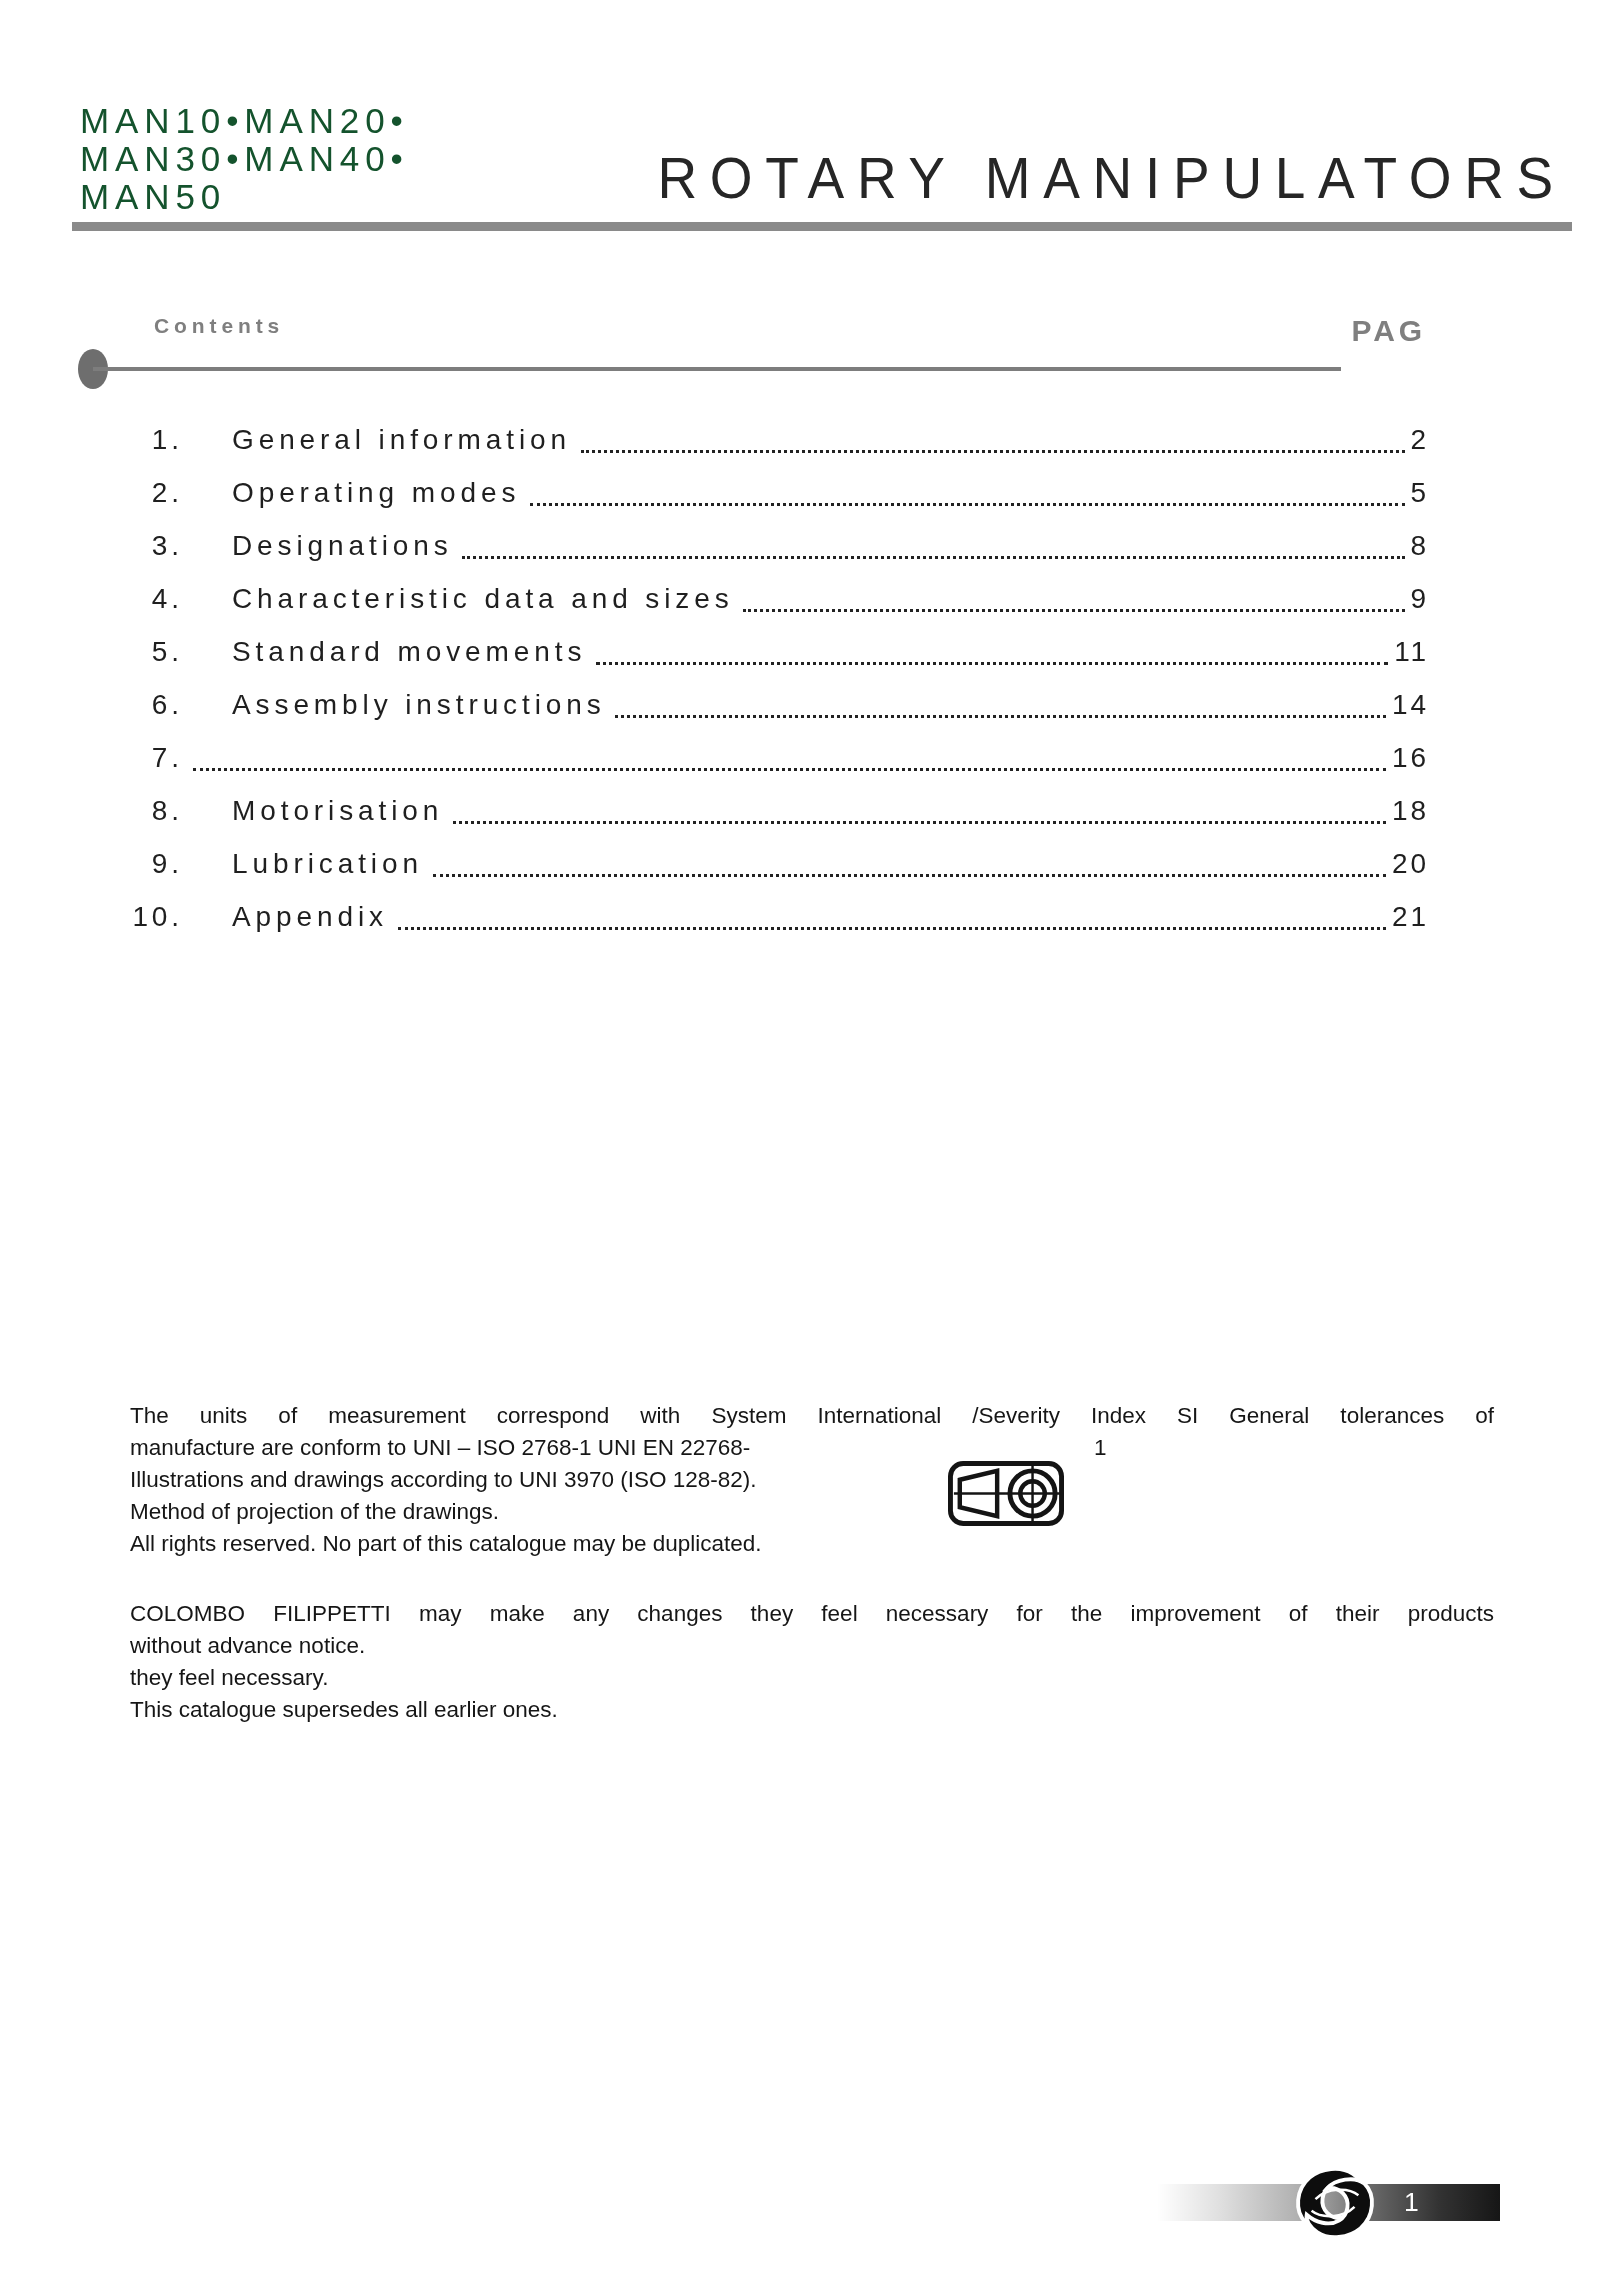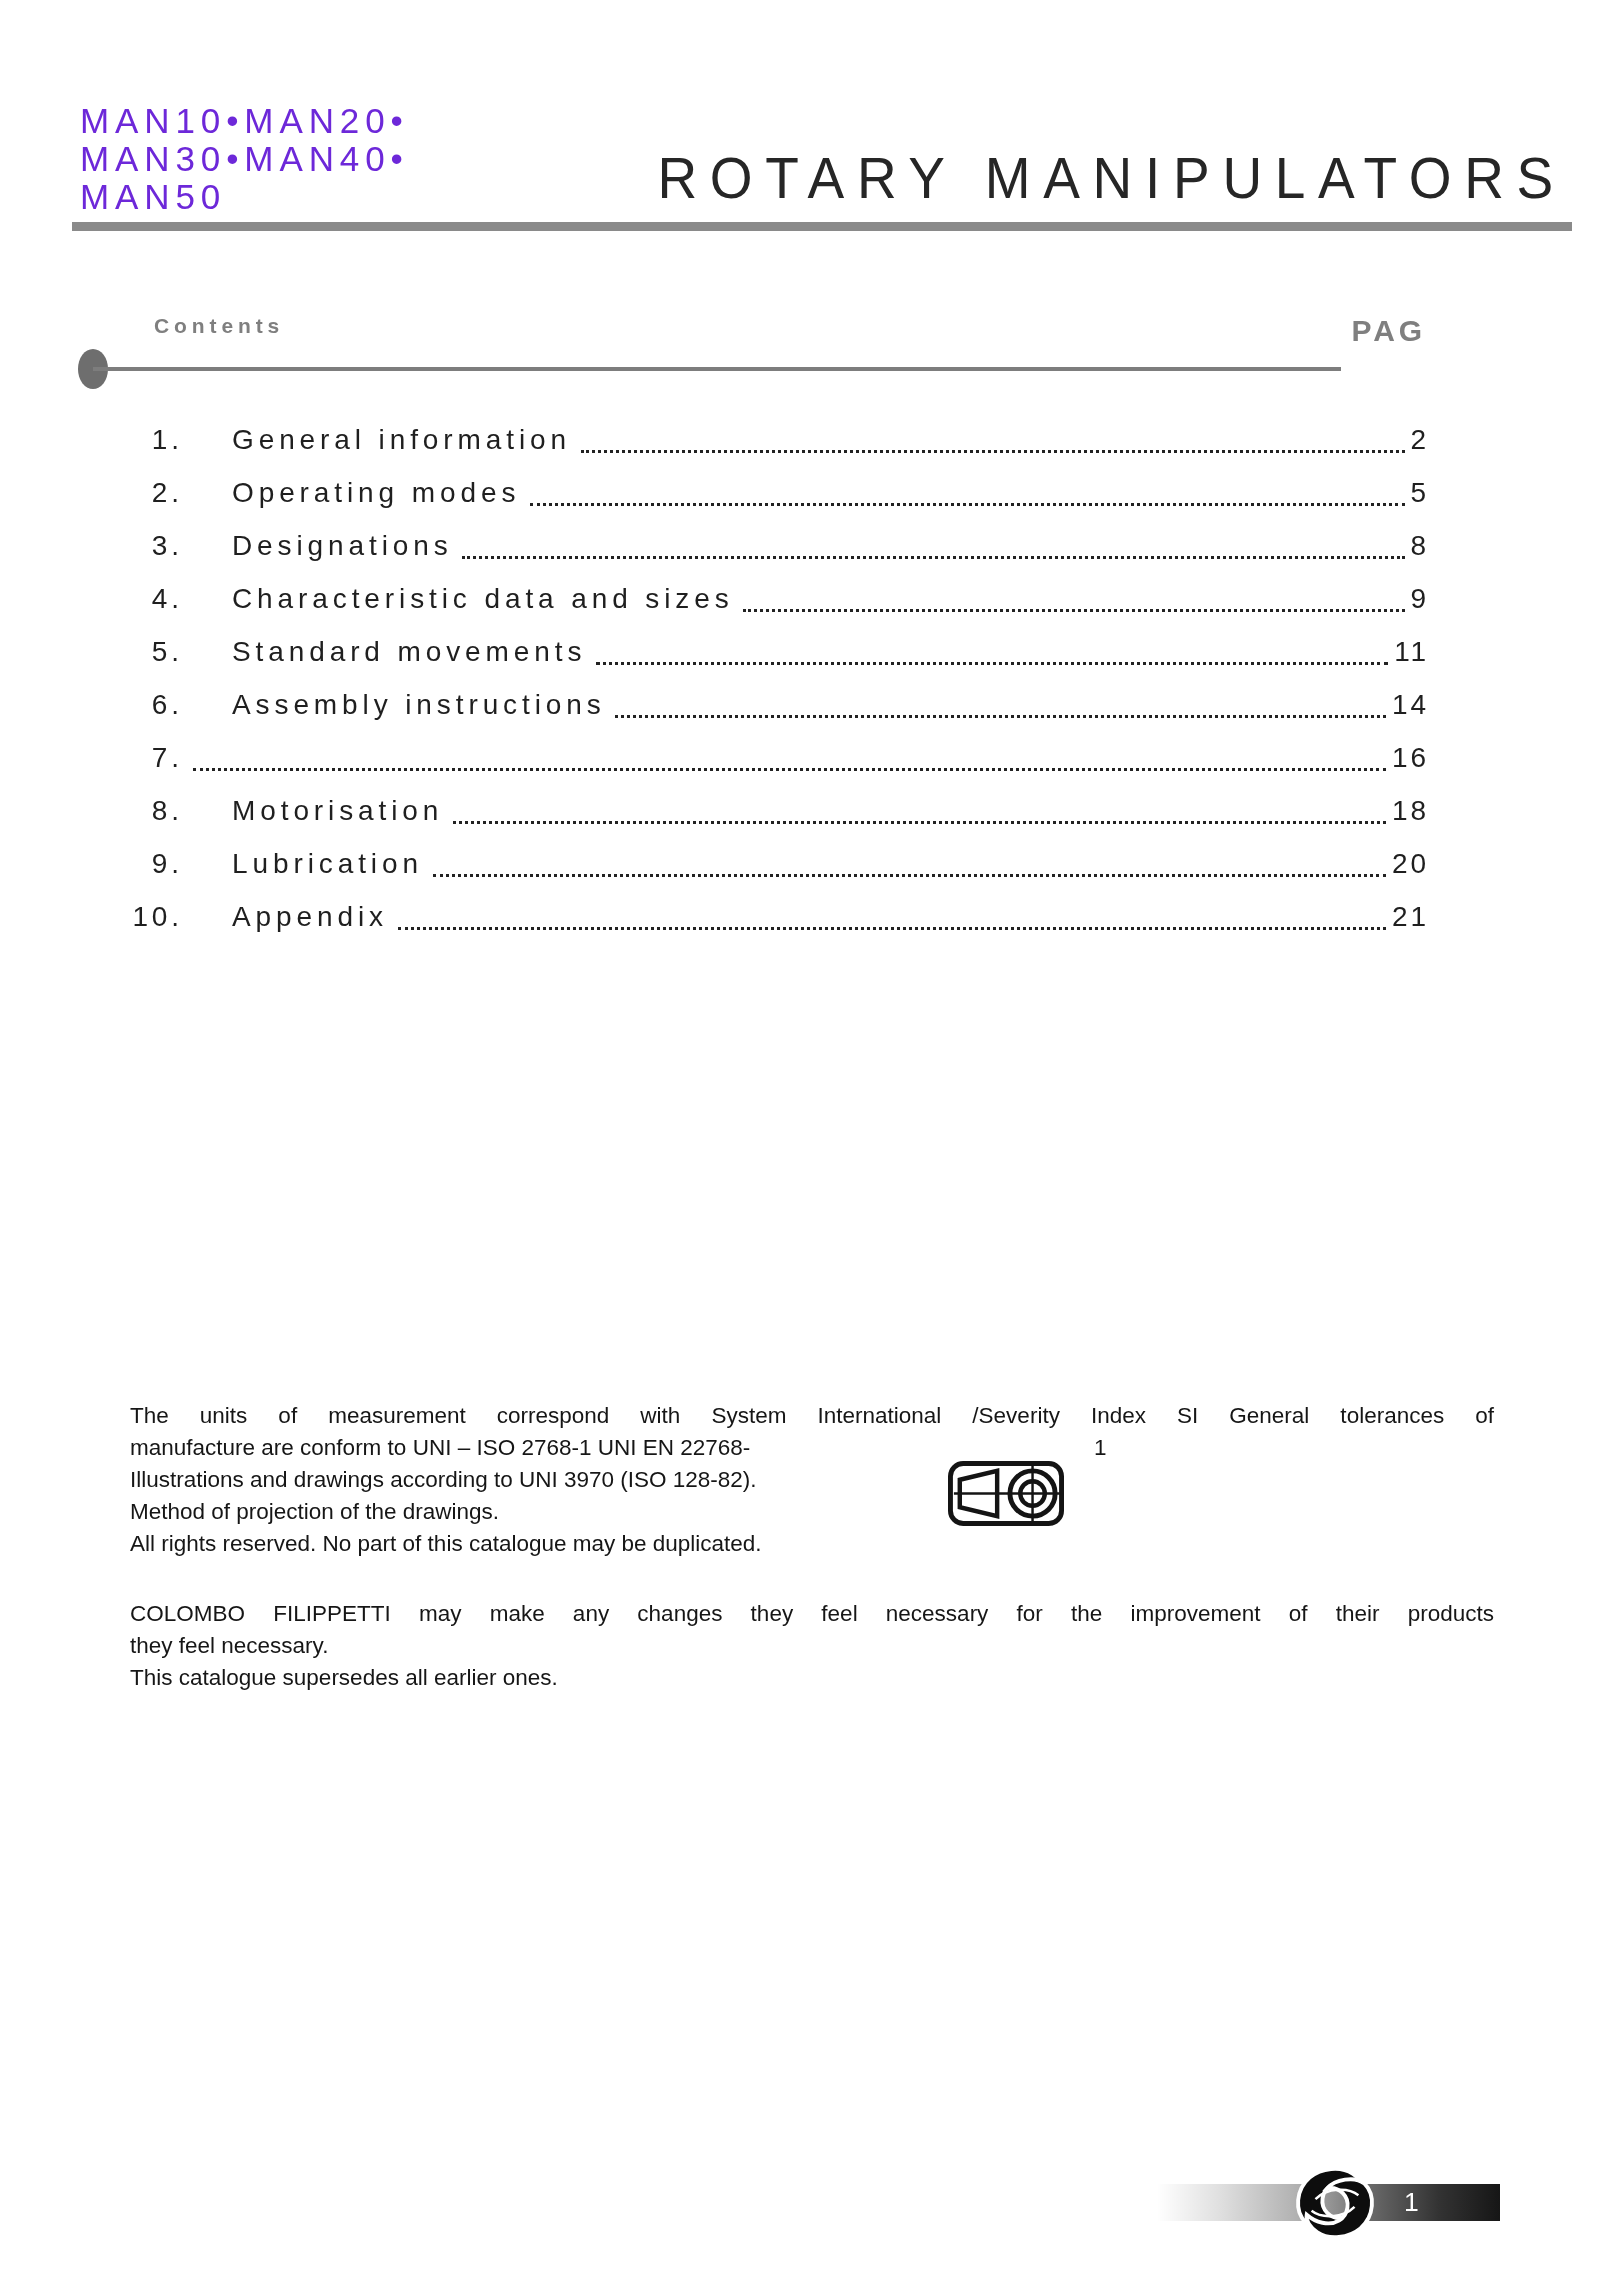--- a/index.html
+++ b/index.html
@@ -4,21 +4,21 @@
 <style>
   html,body{margin:0;padding:0;background:#e8e8e8;}
   .page{
     position:relative;width:1621px;height:2293px;margin:0 auto;
     background:#ffffff;overflow:hidden;
     font-family:"Liberation Sans",sans-serif;color:#1c1c1c;
   }
   
   .man-codes{
     position:absolute;left:80px;top:102px;
-    font-size:35px;line-height:38px;letter-spacing:5.9px;color:#6d28d9;
+    font-size:35px;line-height:38px;letter-spacing:5.9px;color:#14532d;
     white-space:nowrap;
   }
   .doc-title{
     position:absolute;right:55px;top:153px;
     font-size:55px;line-height:55px;letter-spacing:12.7px;color:#262626;
     white-space:nowrap;transform:scaleY(1.06);transform-origin:bottom right;
   }
   .header-rule{
     position:absolute;left:72px;top:222px;width:1500px;height:8.8px;background:#8a8a8a;
   }
@@ -158,20 +158,21 @@
     <polygon points="12,19 50,10 50,56 12,47" fill="none" stroke="#141414" stroke-width="4.5"></polygon>
     <line x1="6" y1="33" x2="58" y2="33" stroke="#141414" stroke-width="2.5"></line>
     <circle cx="86" cy="33" r="23" stroke="#141414" stroke-width="5"></circle>
     <circle cx="86" cy="33" r="12.5" stroke="#141414" stroke-width="4.5"></circle>
     <line x1="58" y1="33" x2="114" y2="33" stroke="#141414" stroke-width="2.5"></line>
     <line x1="86" y1="5" x2="86" y2="61" stroke="#141414" stroke-width="2.5"></line>
   </svg>
 
   <div class="notes2">
     <div class="pline just">COLOMBO FILIPPETTI may make any changes they feel necessary for the improvement of their products</div>
+    <div class="pline">without advance notice.</div>
     <div class="pline">they feel necessary.</div>
     <div class="pline">This catalogue supersedes all earlier ones.</div>
   </div>
 
   <div class="footer-bar"></div>
   <svg class="brand-logo" viewBox="0 0 88 84" xmlns="http://www.w3.org/2000/svg">
     <g stroke="#ffffff" stroke-width="4" fill="#0d0d0d">
       <path d="M14,62 C2,50 4,28 18,16 C30,6 50,4 62,12 C70,17 74,24 73,30
                C64,22 50,18 40,24 C30,30 28,44 36,52 C40,56 46,58 52,57
                C44,66 24,70 14,62 Z"></path>

